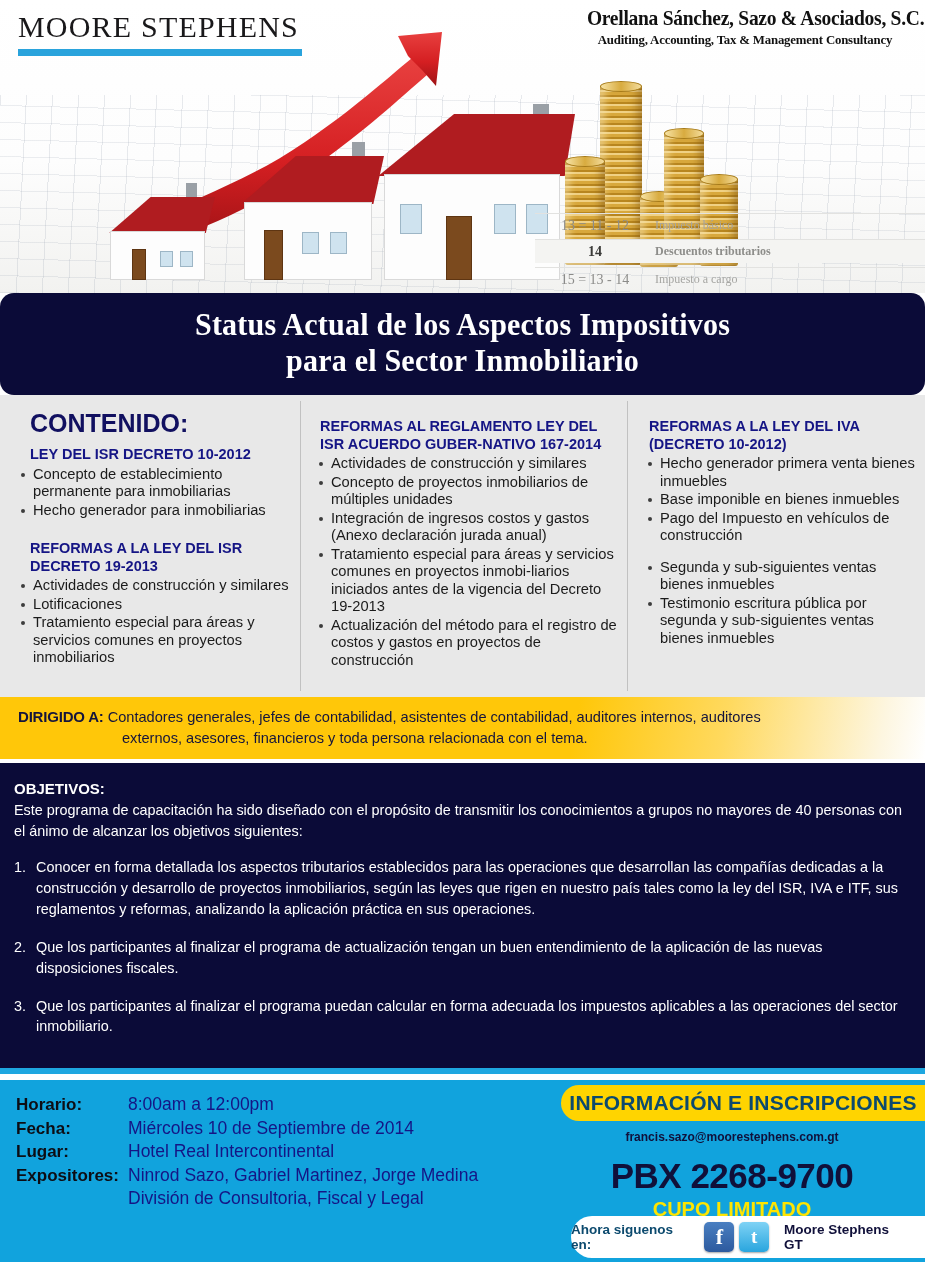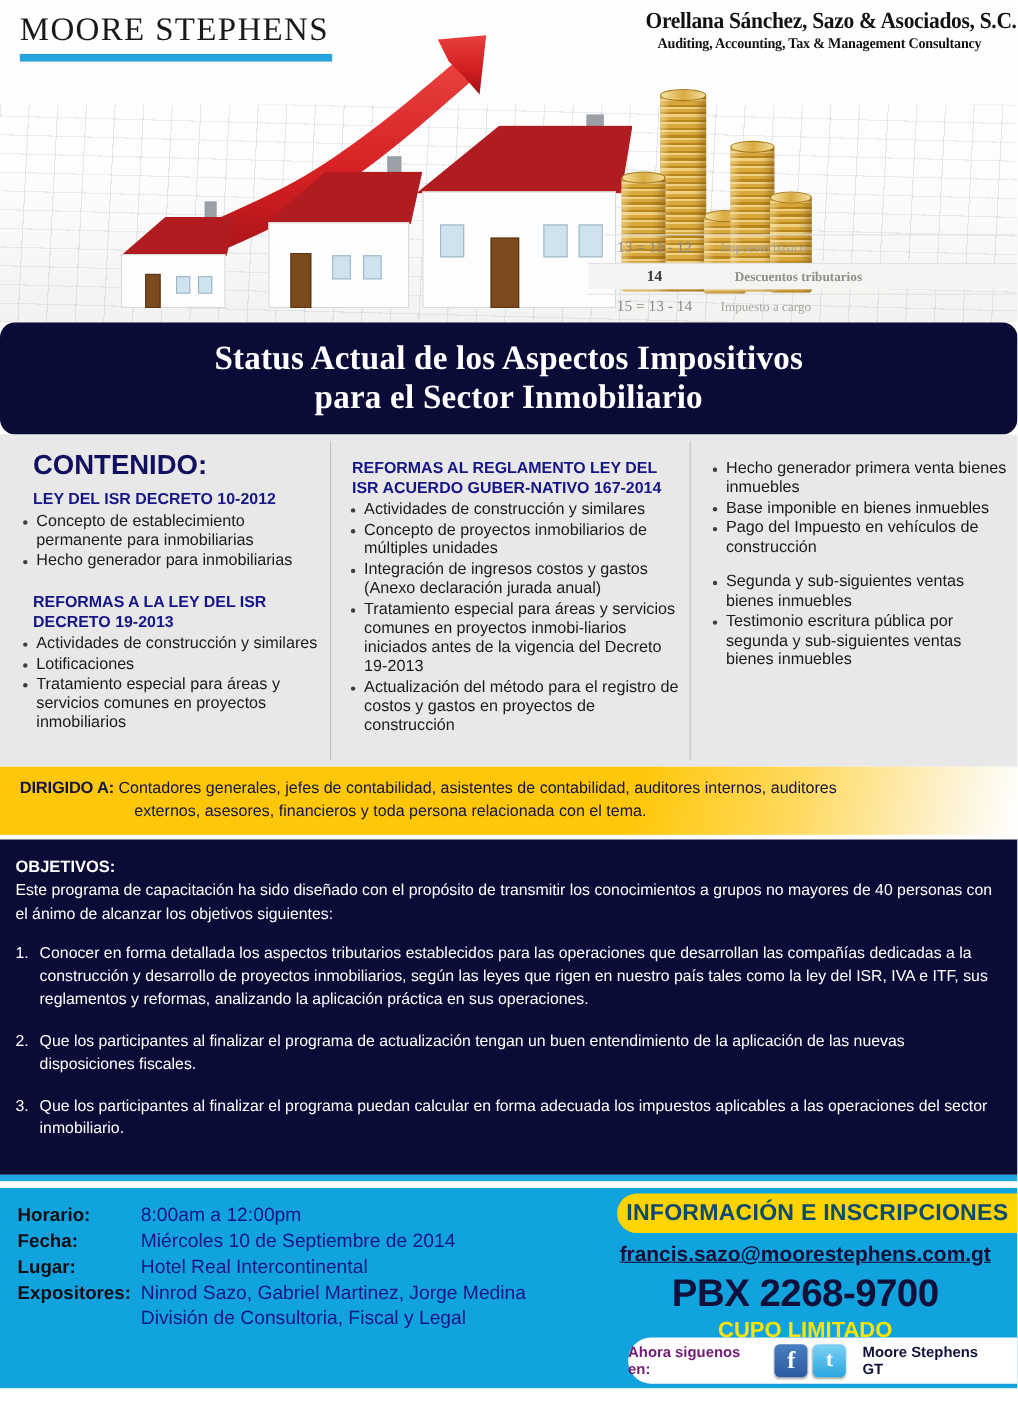--- a/index.html
+++ b/index.html
@@ -70,21 +70,21 @@
     content:""; position:absolute; left:0; right:0; top:-4px; height:9px;
     border-radius:50%; background:linear-gradient(90deg,#f7e3a4,#d8ab3f,#f3dc9c);
     border:1px solid #a87c19;
   }
   .sheet-rows { position:absolute; right:0; bottom:0; width:390px; height:80px;
     font-family:"Liberation Serif", serif; color:#9a9a98; }
   .sheet-row { position:absolute; left:0; right:0; height:24px;
     border-top:1px solid #e2e2e0; display:flex; align-items:center; }
   .sheet-row .n { width:120px; text-align:center; font-size:14px; color:#8b8b89; }
   .sheet-row .t { font-size:12px; color:#a5a5a2; }
-  .sheet-row.hl { background:#f4f4f2;gap:13px; }
+  .sheet-row.hl { background:#f4f4f2; }
   .sheet-row.hl .n { color:#3a3a38; font-weight:bold; }
   .sheet-row.hl .t { color:#8d8d8a; font-weight:bold; }
 
   
   .titlebar {
     background:#0b0b38; color:#fff; text-align:center;
     padding:14px 0 16px 0;
     border-radius:14px;
   }
   .titlebar h1 {
@@ -184,37 +184,37 @@
 
   .f-right { position:absolute; right:0; top:0; width:372px; height:182px; }
   .badge {
     position:absolute; left:8px; top:5px; width:364px; height:36px;
     background:#ffd400; border-radius:18px 0 0 18px;
     display:flex; align-items:center; justify-content:center;
   }
   .badge span { font-size:21px; font-weight:bold; color:#0c4a6e; letter-spacing:.2px; }
   .email {
     position:absolute; left:0; right:14px; top:50px; text-align:center;
-    font-size:19px; font-weight:bold; color:#10103a;text-decoration:underline;
+    font-size:12px; font-weight:bold; color:#10103a;
   }
   .pbx {
     position:absolute; left:0; right:14px; top:76px; text-align:center;
     font-size:35px; font-weight:bold; color:#10103a; letter-spacing:-.5px;
   }
   .cupo {
     position:absolute; left:0; right:14px; top:118px; text-align:center;
     font-size:20px; font-weight:bold; color:#ffe500;
   }
   .social {
     position:absolute; left:18px; right:0; bottom:4px; height:42px;
     background:#ffffff; border-radius:24px 0 0 24px;
     display:flex; align-items:center; justify-content:flex-end;
     padding-right:14px;
   }
-  .social .sg { font-size:13.5px; font-weight:bold; color:#701a75; margin-right:8px; }
+  .social .sg { font-size:13.5px; font-weight:bold; color:#0c4a6e; margin-right:8px; }
   .social .ico { width:30px; height:30px; border-radius:5px; margin-right:5px;
     display:flex; align-items:center; justify-content:center;
     font-family:"Liberation Serif", serif; font-weight:bold; color:#fff; font-size:22px;
     box-shadow:0 1px 2px rgba(0,0,0,.35); }
   .ico.fb { background:linear-gradient(180deg,#4a7fc1,#2d5a9e); }
   .ico.tw { background:linear-gradient(180deg,#7fd2f5,#29a5de); font-size:19px; }
   .social .name { font-size:13.5px; font-weight:bold; color:#10103a; margin-left:10px; }
 </style>
 </head>
 <body>
@@ -332,20 +332,21 @@
         <li>Actividades de construcción y similares</li>
         <li>Concepto de proyectos inmobiliarios de múltiples unidades</li>
         <li>Integración de ingresos costos y gastos (Anexo declaración jurada anual)</li>
         <li>Tratamiento especial para áreas y servicios comunes en proyectos inmobi-liarios iniciados antes de la vigencia del Decreto 19-2013</li>
         <li>Actualización del método para el registro de costos y gastos en proyectos de construcción</li>
       </ul>
     </div>
 
     <div class="col col-3">
       <div style="height:13px"></div>
+      <h3 class="sec">REFORMAS A LA LEY DEL IVA (DECRETO 10-2012)</h3>
       <ul class="bullets">
         <li>Hecho generador primera venta bienes inmuebles</li>
         <li>Base imponible en bienes inmuebles</li>
         <li>Pago del Impuesto en vehículos de construcción</li>
       </ul>
 
       <div class="gap-sm"></div>
 
       <ul class="bullets">
         <li>Segunda y sub-siguientes ventas bienes inmuebles</li>

